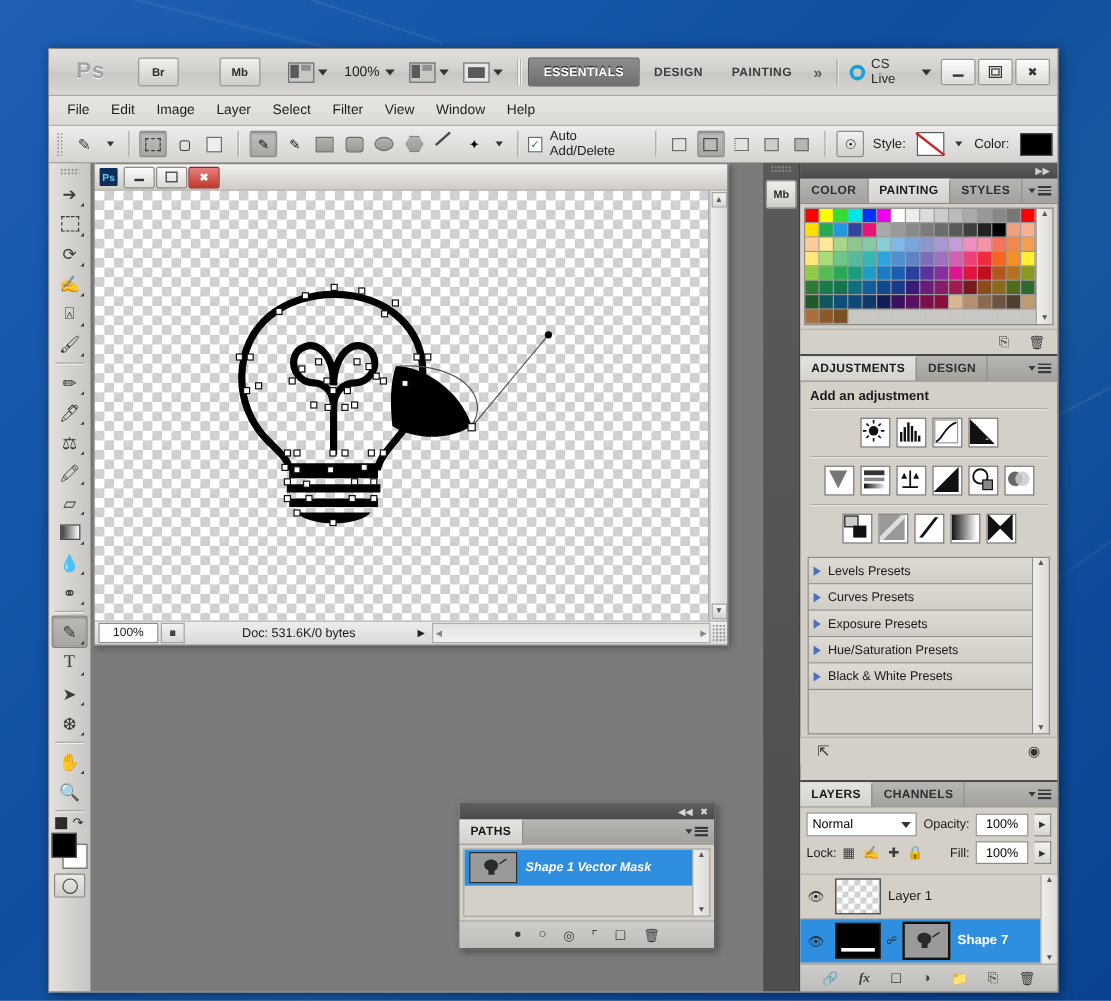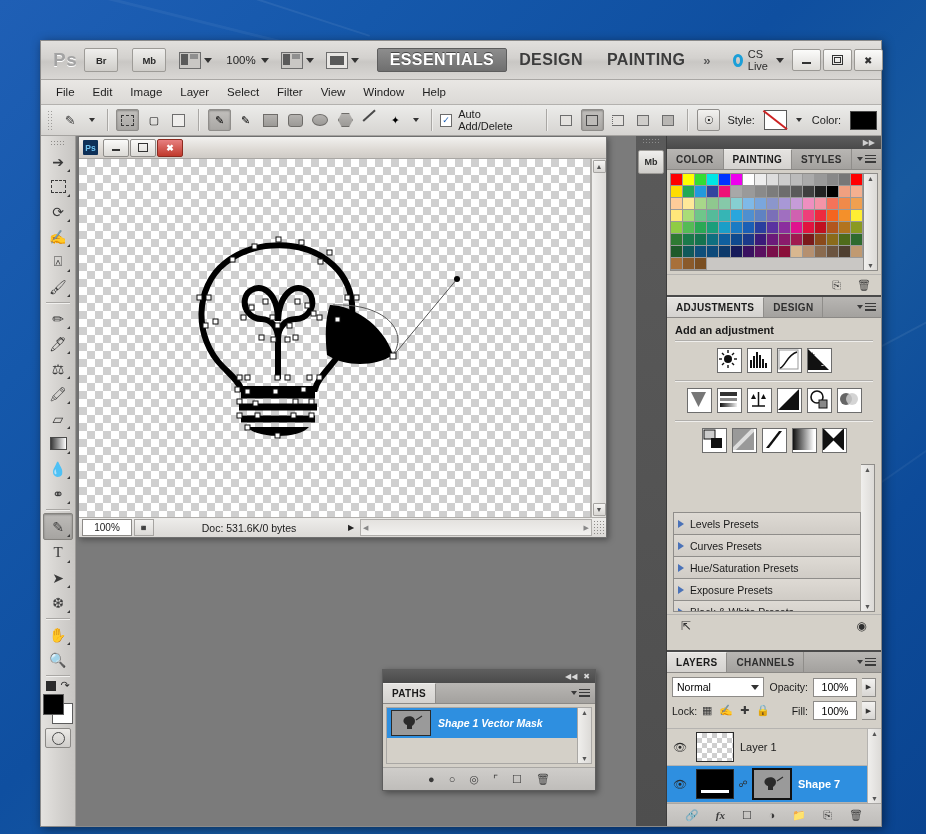--- a/index.html
+++ b/index.html
@@ -32,39 +32,39 @@
     background:linear-gradient(to bottom,#e2e0dd 0%,#d3d1ce 45%,#c9c7c4 55%,#d9d7d4 100%);
     border-bottom:1px solid #a9a7a4;
     display:flex;align-items:center;gap:0;padding:0 4px;position:relative;
   }
   .ps-logo{
     width:46px;height:26px;display:flex;align-items:center;justify-content:center;
     color:#a3a3a3;font-size:19px;font-weight:bold;letter-spacing:.5px;margin-left:8px;
     text-shadow:0 1px 0 #fff;
   }
   .appbtn{
-    height:22px;min-width:24px;padding:0 4px;margin:0 7px;
+    height:22px;min-width:24px;padding:0 4px;margin:0 17px;
     background:linear-gradient(to bottom,#f0efed,#cfcdc9);
     border:1px solid #9d9b97;border-radius:2px;
     display:flex;align-items:center;justify-content:center;
     font-size:9.5px;color:#2b2b2b;font-weight:bold;
   }
   .appcombo{display:flex;align-items:center;gap:3px;margin:0 4px;height:24px;padding:0 2px;}
   .caret{width:0;height:0;border-left:4px solid transparent;border-right:4px solid transparent;border-top:5px solid #333;}
   .zoomtxt{font-size:11.5px;color:#222;padding:0 2px;}
   .icon-screen{width:20px;height:15px;border:1px solid #6d6d6d;background:#c9c7c4;display:inline-block;position:relative;}
   .icon-screen:before{content:"";position:absolute;left:1px;top:1px;width:7px;height:11px;background:#5a5a5a;}
   .icon-screen:after{content:"";position:absolute;left:10px;top:1px;width:8px;height:5px;background:#8f8f8f;}
   .icon-arrange{width:20px;height:15px;border:1px solid #6d6d6d;display:inline-block;position:relative;background:#e8e6e3;}
   .icon-arrange:before{content:"";position:absolute;left:3px;top:3px;right:3px;bottom:3px;background:#5a5a5a;}
   .vsep{width:1px;height:22px;background:#a9a7a4;margin:0 6px;box-shadow:1px 0 0 #efeeec;}
   .vsep.double{width:3px;background:linear-gradient(90deg,#a9a7a4 0 1px,#efeeec 1px 2px,#a9a7a4 2px 3px);}
   .wstab{
     height:22px;padding:0 12px;display:flex;align-items:center;justify-content:center;
-    font-size:16px;font-weight:bold;color:#3c3c3c;letter-spacing:.4px;
+    font-size:10px;font-weight:bold;color:#3c3c3c;letter-spacing:.4px;
   }
   .wstab.active{
     background:linear-gradient(to bottom,#8d8d8d,#6f6f6f);
     color:#fff;border:1px solid #5d5d5d;border-radius:2px;
     text-shadow:0 -1px 0 rgba(0,0,0,.5);
   }
   .chev{font-size:13px;color:#5a5a5a;padding:0 6px;font-weight:bold;}
   .cslive{display:flex;align-items:center;gap:5px;margin-left:4px;font-size:11px;color:#2b2b2b;}
   .cs-ring{width:13px;height:13px;border:3px solid #1b9fd8;border-radius:50%;box-sizing:border-box;}
   .wbtns{display:flex;gap:2px;margin-left:8px;margin-right:2px;}
@@ -255,21 +255,21 @@
   .sw-scroll{width:13px;background:linear-gradient(to right,#f0efed,#dcdad7);border:1px solid #8f8d8a;border-left:none;
     display:flex;flex-direction:column;justify-content:space-between;align-items:center;padding:1px 0;}
   .sw-footer{height:20px;background:#d4d0c8;border-top:1px solid #b5b3b0;display:flex;align-items:center;
     justify-content:flex-end;gap:16px;padding-right:10px;color:#3a3a3a;font-size:11px;}
 
   .adj-head{font-size:11px;font-weight:bold;color:#1a1a1a;padding:6px 8px 4px;}
   .adj-rule{height:1px;background:#b0aeab;margin:0 8px;box-shadow:0 1px 0 #efeeec;}
   .adj-icons{display:flex;justify-content:center;gap:5px;padding:7px 0;}
   .aicon{width:23px;height:23px;border:1px solid #6d6d6d;background:#fff;position:relative;overflow:hidden;}
   .presets-wrap{margin:4px 6px 2px;display:flex;height:148px;}
-  .presets{flex:1;background:#d4d0c8;border:1px solid #8f8d8a;overflow:hidden;margin-top:48px;}
+  .presets{flex:1;background:#d4d0c8;border:1px solid #8f8d8a;overflow:hidden;}
   .prow2{height:21px;display:flex;align-items:center;gap:6px;padding:0 4px;
     border-bottom:1px solid #8f8d8a;background:linear-gradient(to bottom,#dedad4,#d0ccc6);font-size:10.5px;color:#1a1a1a;}
   .tri-r{width:0;height:0;border-top:4.5px solid transparent;border-bottom:4.5px solid transparent;border-left:6px solid #4a72b8;}
   .adj-footer{height:22px;background:#d4d0c8;border-top:1px solid #b5b3b0;display:flex;align-items:center;
     justify-content:space-between;padding:0 14px;color:#2f2f2f;font-size:12px;}
 
   .lay-controls{padding:4px 5px;background:#d4d0c8;}
   .lrow{display:flex;align-items:center;gap:5px;margin-bottom:4px;}
   .blend{flex:1;height:18px;background:#fff;border:1px solid #8d8b88;display:flex;align-items:center;
     padding:0 4px;font-size:10.5px;justify-content:space-between;}
@@ -900,25 +900,25 @@
                 <div class="prow2">
                   <span class="tri-r"></span>
                   <span>Levels Presets</span>
                 </div>
                 <div class="prow2">
                   <span class="tri-r"></span>
                   <span>Curves Presets</span>
                 </div>
                 <div class="prow2">
                   <span class="tri-r"></span>
-                  <span>Hue/Saturation Presets</span>
+                  <span>Exposure Presets</span>
                 </div>
                 <div class="prow2">
                   <span class="tri-r"></span>
-                  <span>Exposure Presets</span>
+                  <span>Hue/Saturation Presets</span>
                 </div>
                 <div class="prow2">
                   <span class="tri-r"></span>
                   <span>Black &amp; White Presets</span>
                 </div>
               </div>
             <div class="sw-scroll">
               <span style="font-size:7px;color:#555;">▲</span>
               <span style="font-size:7px;color:#555;">▼</span>
             </div>

